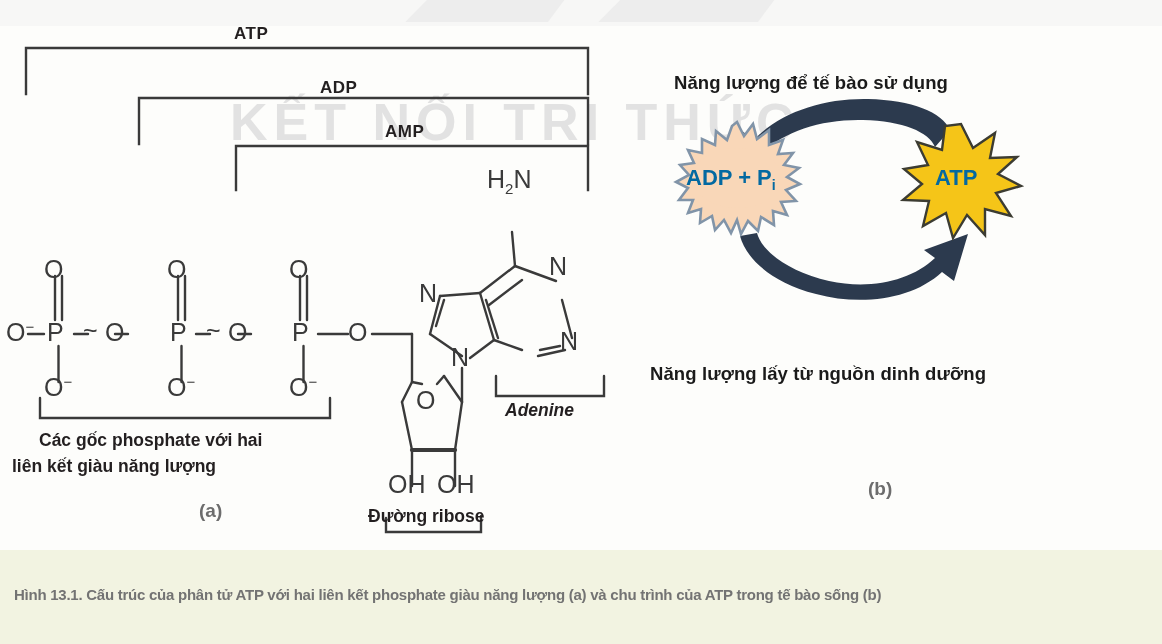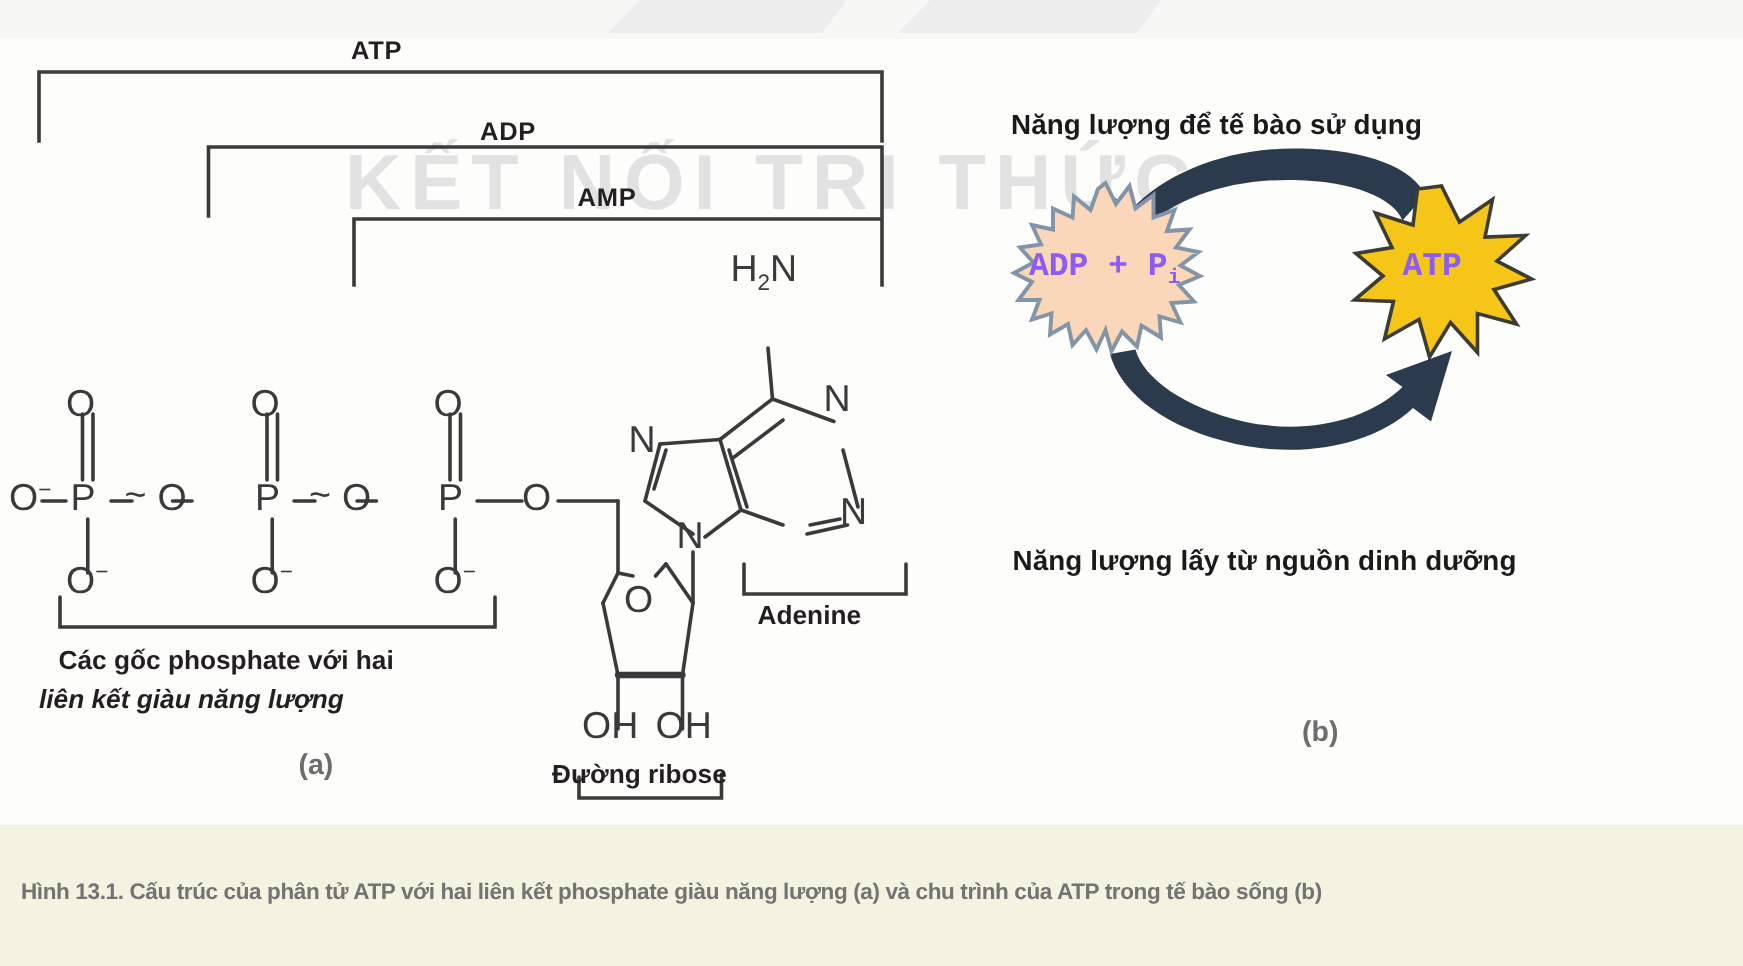--- a/index.html
+++ b/index.html
@@ -71,23 +71,23 @@
   }
   #captiontext{
     position:absolute;left:14px;top:586px;width:1140px;
     font-size:15px;font-weight:700;color:#737373;
     letter-spacing:-.25px;white-space:nowrap;
   }
 
   
   .burst-label{
     position:absolute;
-    font-family:Liberation Mono, monospace;
+    font-family:Liberation Sans, sans-serif;
     font-weight:700;
-    color:#8b5cf6;
+    color:#0369a1;
     white-space:nowrap;
   }
 </style>
 </head>
 <body>
 
 <div id="root">
 
   <div class="wm-dots"></div>
   <div class="wm-top"></div>
@@ -194,30 +194,30 @@
     <div class="chem" style="left:487px;top:165px;">H<sub>2</sub>N</div>
     <div class="chem" style="left:419px;top:279px;">N</div>
     <div class="chem" style="left:549px;top:252px;">N</div>
     <div class="chem" style="left:560px;top:327px;">N</div>
     <div class="chem" style="left:451px;top:343px;">N</div>
     <div class="chem" style="left:416px;top:386px;">O</div>
     <div class="chem" style="left:388px;top:470px;">OH</div>
     <div class="chem" style="left:437px;top:470px;">OH</div>
 
     <div class="lbl lbl-sub" style="left:39px;top:430px;">Các gốc phosphate với hai</div>
-    <div class="lbl lbl-sub" style="left:26px;top:456px;font-style:italic;">liên kết giàu năng lượng</div>
+    <div class="lbl lbl-sub" style="left:12px;top:456px;">liên kết giàu năng lượng</div>
     <div class="lbl lbl-sub" style="left:368px;top:506px;">Đường ribose</div>
-    <div class="lbl lbl-sub" style="left:505px;top:400px;">Adenine</div>
+    <div class="lbl lbl-sub" style="left:505px;top:400px;font-style:italic;">Adenine</div>
     <div class="lbl lbl-ab" style="left:199px;top:500px;">(a)</div>
   </div>
 
   <div id="panelB">
 
     <div class="lbl lbl-vn" style="left:54px;top:72px;">Năng lượng để tế bào sử dụng</div>
-    <div class="lbl lbl-vn" style="left:30px;top:363px;margin-left:25px;">Năng lượng lấy từ nguồn dinh dưỡng</div>
+    <div class="lbl lbl-vn" style="left:30px;top:363px;">Năng lượng lấy từ nguồn dinh dưỡng</div>
     <div class="lbl lbl-ab" style="left:248px;top:478px;">(b)</div>
 
     <svg width="542" height="420" style="position:absolute;left:0;top:0;">
 
       <g fill="#2C3A4E">
         <path d="
           M 330,130
           C 322,112 292,100 248,99
           C 204,98 160,112 134,140
           L 122,131

